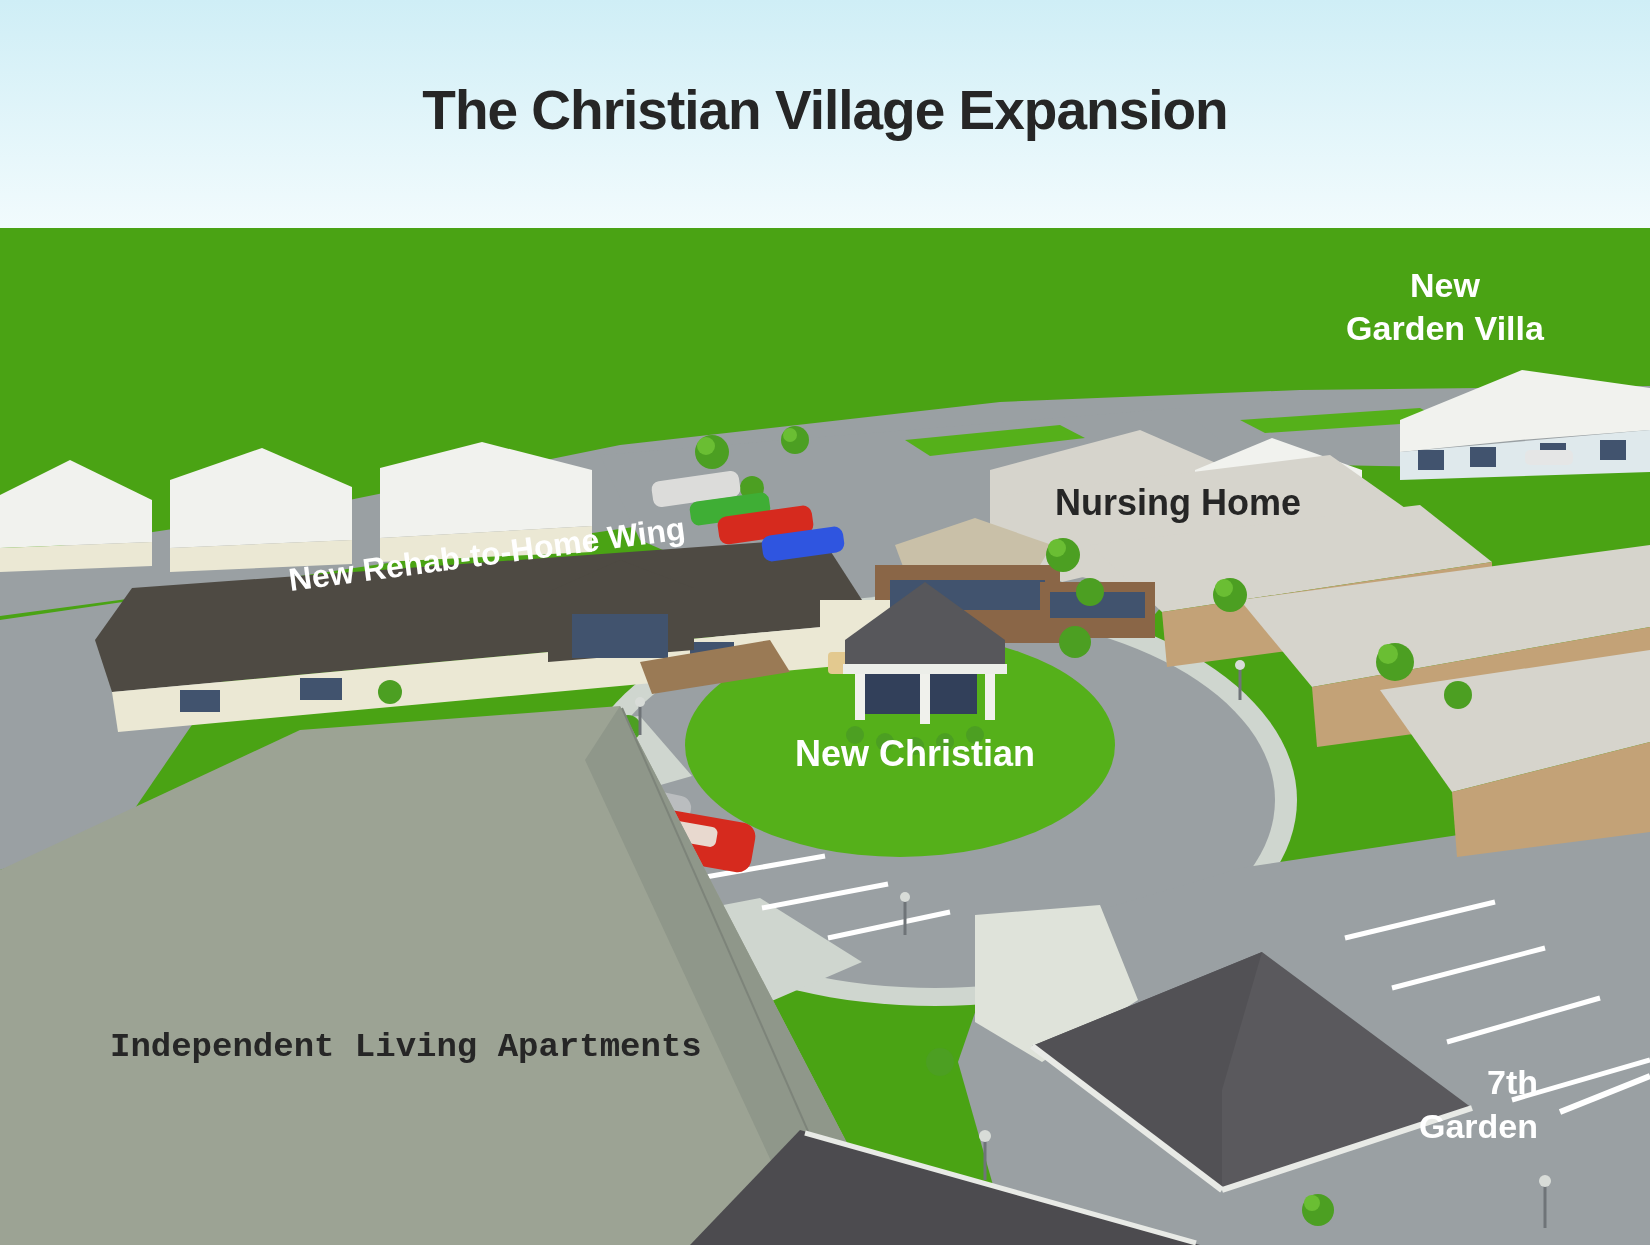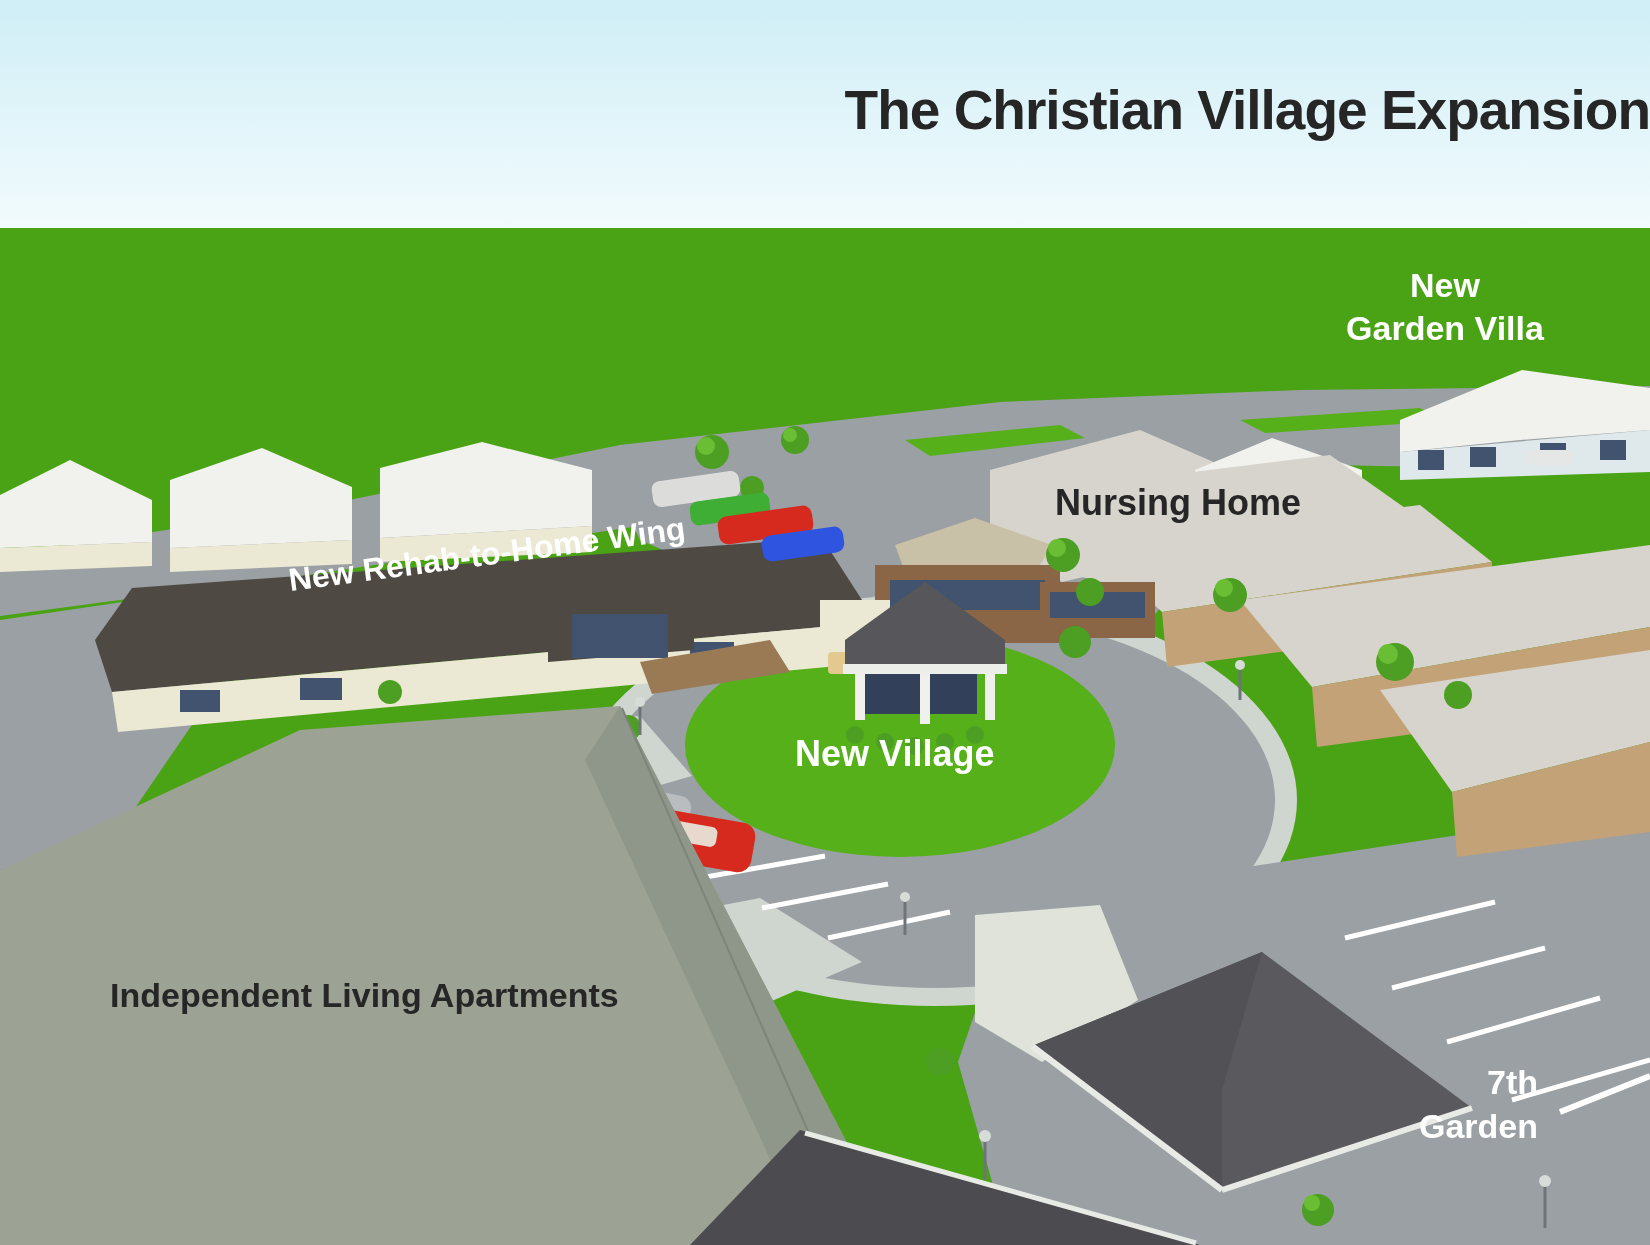--- a/index.html
+++ b/index.html
@@ -11,30 +11,30 @@
     position:absolute;left:0;top:0;width:1650px;height:229px;
     background:linear-gradient(to bottom,var(--sky-top,#cfeef6),var(--sky-bottom,#f2fbfd));
   }
   .grass{
     position:absolute;left:0;top:228px;width:1650px;height:1017px;
     background:var(--grass,#4aa314);
   }
   svg.terrain{position:absolute;left:0;top:0;width:1650px;height:1245px;}
   .label{position:absolute;font-weight:bold;white-space:nowrap;}
   .title{
-    left:0;right:0;top:78px;text-align:right;
+    left:0;right:0;top:78px;text-align:center;
     font-size:55px;letter-spacing:-1px;color:var(--label-dark,#262626);
   }
   .lab-light{color:var(--label-light,#ffffff);}
   .lab-dark{color:var(--label-dark,#262626);}
   .garden-villa{left:1310px;top:264px;width:270px;text-align:center;font-size:34px;line-height:1.25;}
   .nursing{left:1055px;top:482px;font-size:36px;}
   .rehab{left:262px;top:536px;width:450px;text-align:center;font-size:32px;transform:rotate(-7.5deg);}
   .entrance{left:795px;top:733px;font-size:36px;}
-  .ila{left:110px;top:976px;font-size:34px;}
+  .ila{left:110px;top:1028px;font-size:34px;font-family:Liberation Mono, monospace;}
   .street{left:1383px;top:1060px;width:155px;text-align:right;font-size:34px;line-height:1.3;}
 </style>
 </head>
 <body>
 
 <div class="scene">
   <div class="sky"></div>
   <div class="grass"></div>
 
   <svg class="terrain" viewBox="0 0 1650 1245">
@@ -213,21 +213,21 @@
 
   <div class="label nursing lab-dark">Nursing Home</div>
 
   <div class="label garden-villa lab-light">
     <div>New</div>
     <div>Garden Villa</div>
   </div>
 
   <div class="label rehab lab-light">New Rehab-to-Home Wing</div>
 
-  <div class="label entrance lab-light">New Village</div>
+  <div class="label entrance lab-light">New Christian</div>
 
   <div class="label ila lab-dark">Independent Living Apartments</div>
 
   <div class="label street lab-light">
     <div>7th</div>
     <div>Garden</div>
   </div>
 </div>
 
 </body></html>

